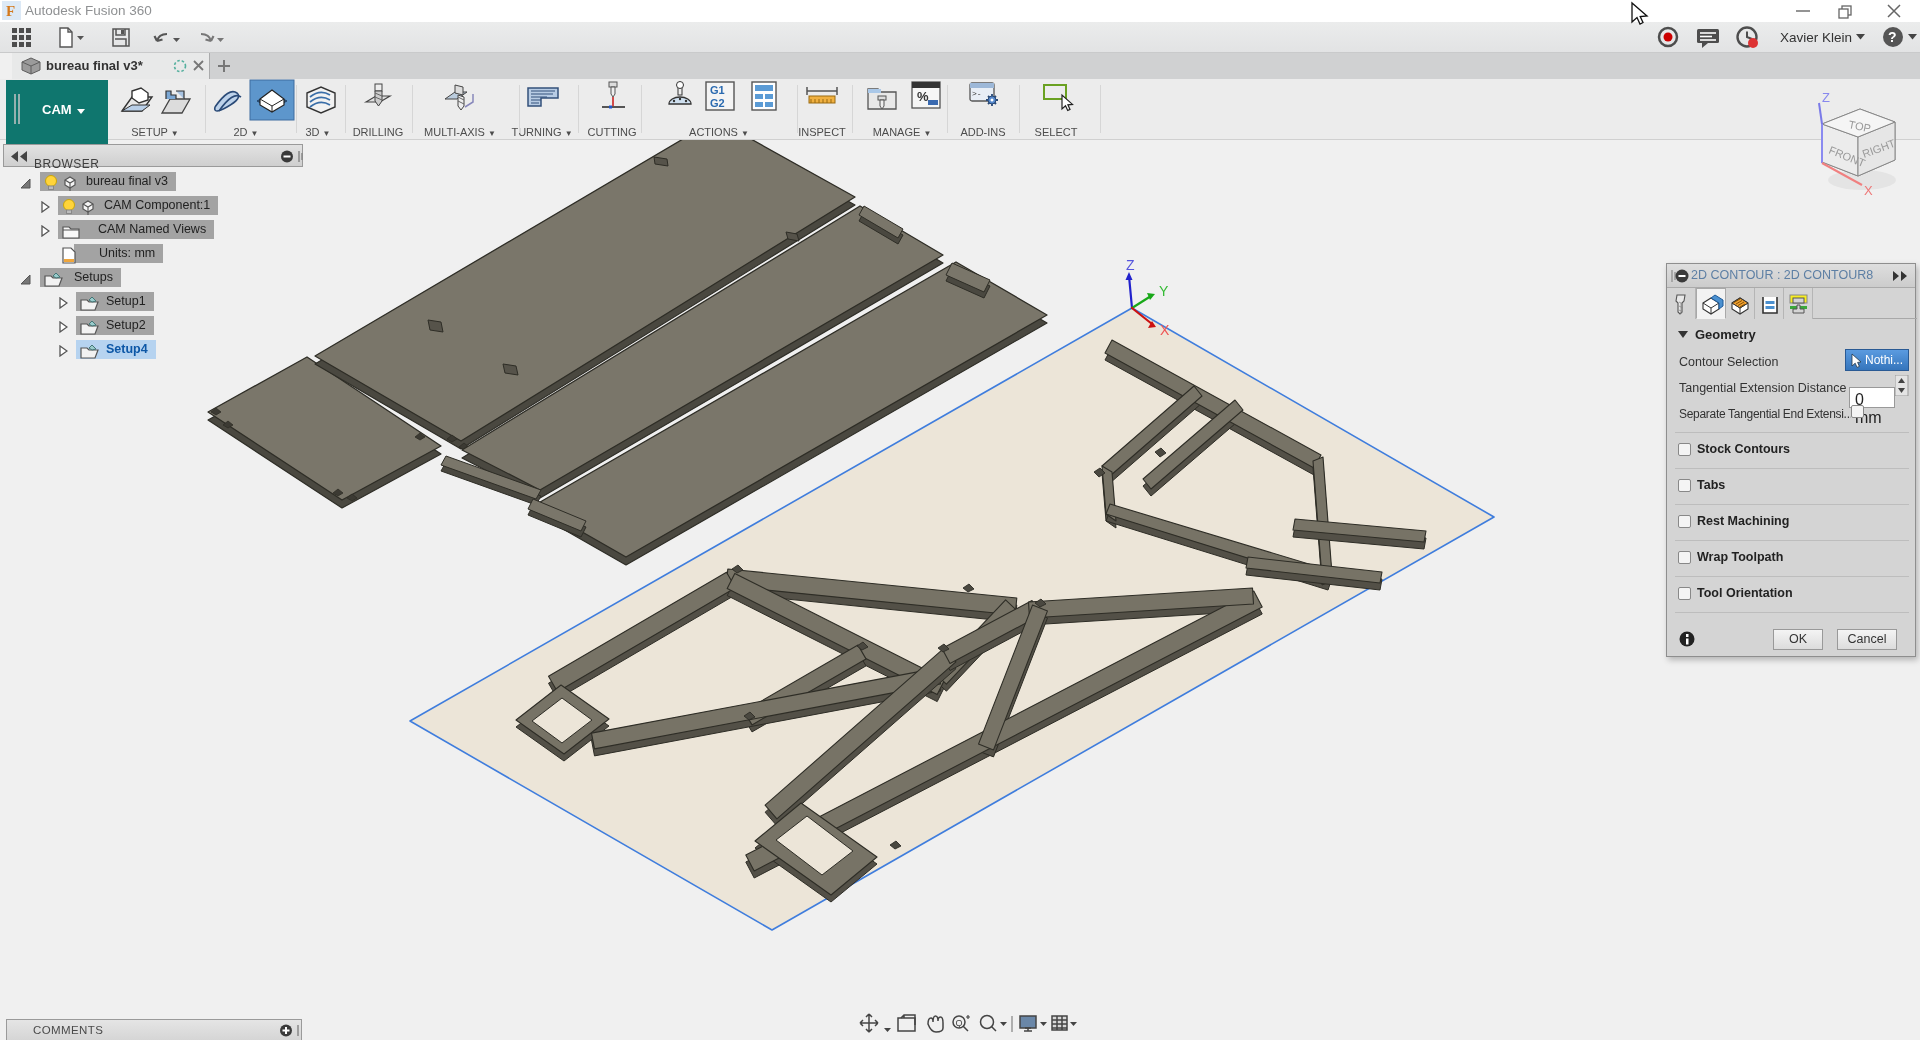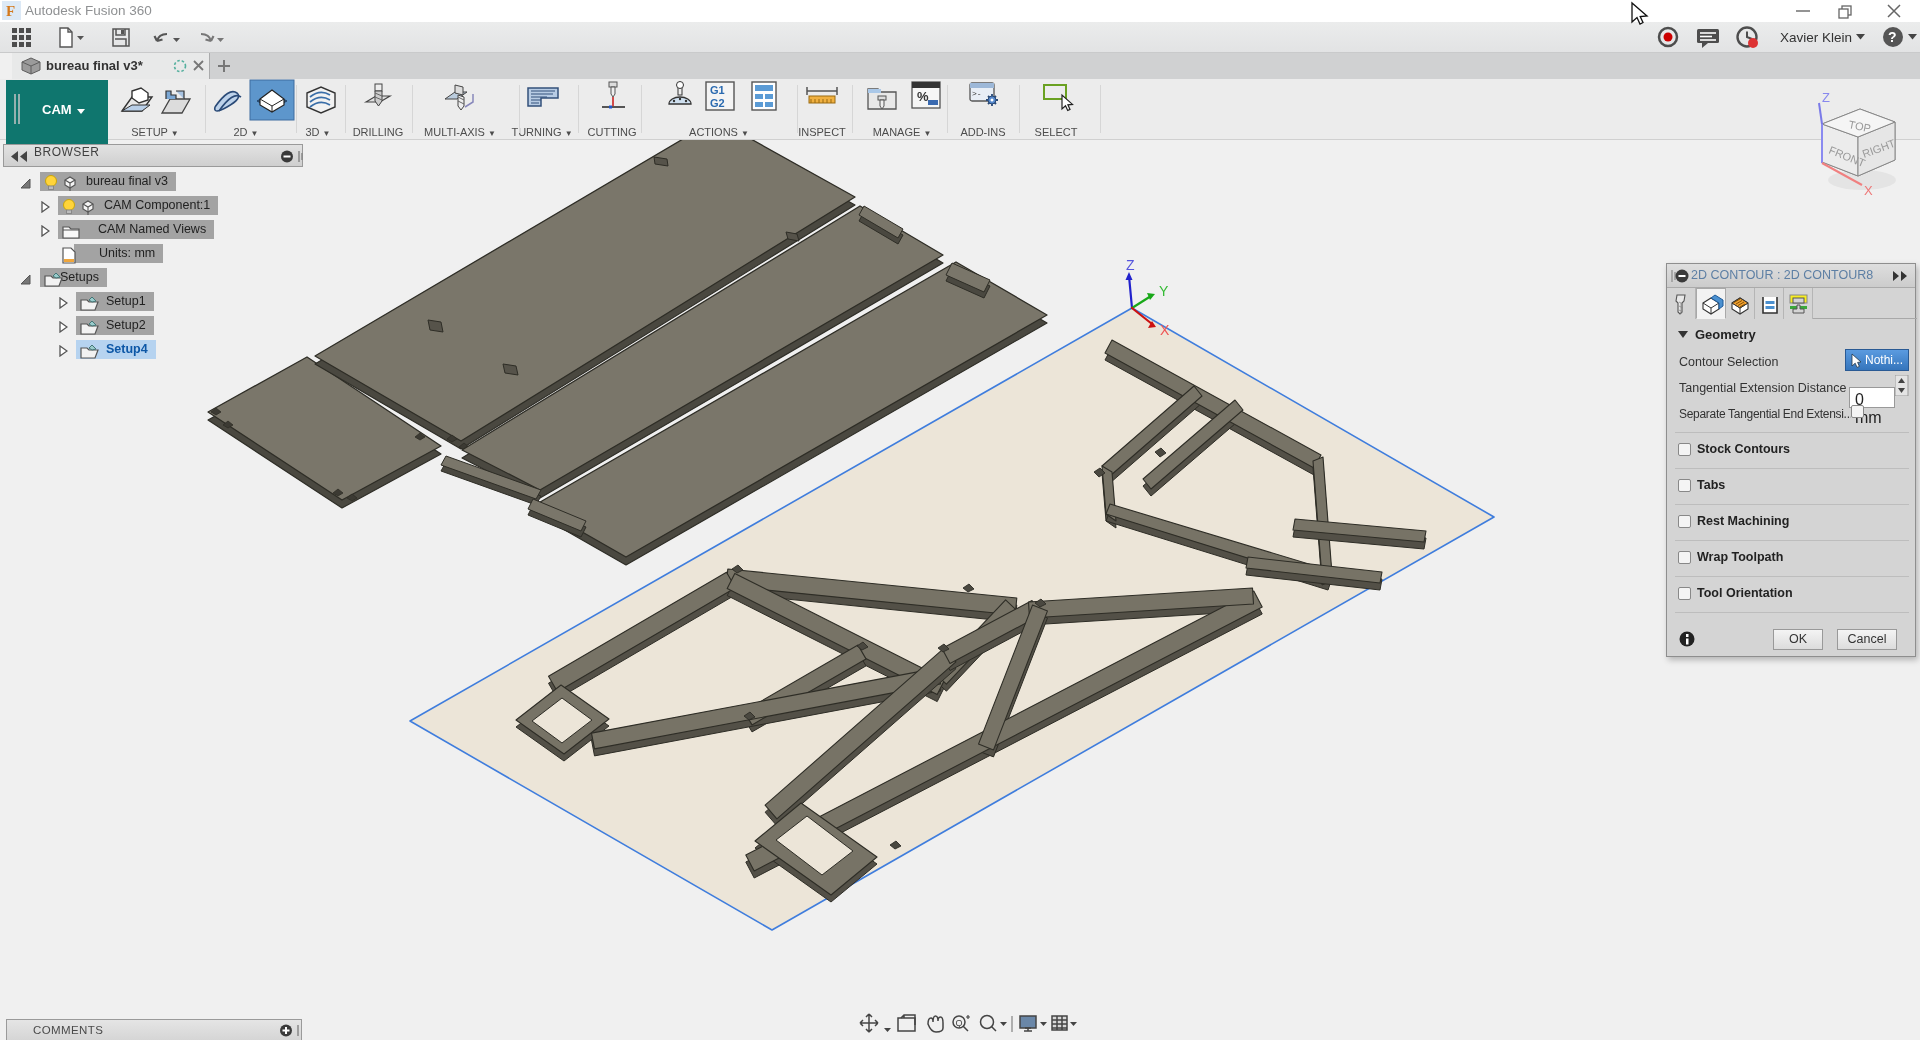--- a/index.html
+++ b/index.html
@@ -13,21 +13,21 @@
 #tabbar .tab{position:absolute;left:0;top:0;width:198px;height:26px;background:#e4e5e5;border-right:1px solid #aaabac}
 #tabbar .tab .t{position:absolute;left:34px;top:5px;font-size:13px;font-weight:bold;color:#333}
 
 #ribbon{position:absolute;top:79px;left:0;width:1920px;height:61px;background:#ececec;border-bottom:1px solid #d0d0d0}
 #ribbon .cambox{position:absolute;left:6px;top:1px;width:102px;height:75px;background:#0f766e;color:#fff;font-size:13px;font-weight:bold}
 #ribbon .cambox span{position:absolute;left:36px;top:22px}
 .rlabel{position:absolute;top:47px;font-size:11px;color:#4c4c4c;white-space:nowrap;transform:translateX(-50%)}
 .rsep{position:absolute;top:6px;width:1px;height:48px;background:#d6d6d6}
 
 #browserhdr{position:absolute;left:3px;top:144px;width:300px;height:23px;background:linear-gradient(#e2e2e2,#cfcfcf);border:1px solid #9a9a9a;}
-#browserhdr .t{position:absolute;left:30px;top:0;font-size:12px;color:#3f3f3f;letter-spacing:.5px}
+#browserhdr .t{position:absolute;left:30px;top:12px;font-size:12px;color:#3f3f3f;letter-spacing:.5px}
 .trow{position:absolute;height:19px;font-size:12.5px;color:#222;white-space:nowrap}
 .chip{background:#a3a3a3;padding:2px 8px 3px 4px}
 .selchip{background:#b6d3f0;padding:2px 8px 3px 4px;color:#0d57a6;font-weight:bold}
 
 #comments{position:absolute;left:6px;top:1019px;width:296px;height:26px;background:linear-gradient(#e5e5e5,#d2d2d2);border:1px solid #9a9a9a}
 #comments .t{position:absolute;left:26px;top:4px;font-size:11.5px;color:#4a4a4a;letter-spacing:.4px}
 
 #dlg{position:absolute;left:1666px;top:263px;width:250px;height:394px;background:#d4d4d4;border:1px solid #8e8e8e;box-shadow:2px 3px 6px rgba(0,0,0,.25)}
 #dlg .hdr{position:absolute;left:0;top:0;width:100%;height:24px;background:linear-gradient(#dedede,#cccccc);border-bottom:1px solid #aaa}
 #dlg .hdr .t{position:absolute;left:24px;top:4px;font-size:12.5px;color:#5d7fa4}
@@ -420,21 +420,21 @@
     <path d="M 1 6 l 16 0" stroke="#555" stroke-width="1"></path>
   </svg>
 <div class="trow" style="left:74px;top:246px"><span class="chip" style="padding-left:25px">Units: mm</span></div>
 <svg class="abs" style="left:62px;top:247px" width="15" height="17">
     <path d="M 1 1 l 8 0 l 4 4 l 0 11 l -12 0 z" fill="#fff" stroke="#555" stroke-width="1.2"></path>
     <rect x="2" y="12" width="10" height="3" fill="#f0a63c"></rect>
   </svg>
 <svg class="abs" style="left:20px;top:274px" width="12" height="11">
     <path d="M 10 1 l 0 9 l -9 0 z" fill="#777" stroke="#555"></path>
   </svg>
-<div class="trow" style="left:40px;top:270px"><span class="chip" style="padding-left:20px">Setups</span></div>
+<div class="trow" style="left:40px;top:270px"><span class="chip" style="padding-left:34px">Setups</span></div>
 <svg class="abs" style="left:44px;top:272px" width="20" height="15">
     <path d="M 1 4 l 6 0 l 2 2 l 9 0 l -3 8 l -14 0 z" fill="#f2f2f2" stroke="#555" stroke-width="1.2"></path>
     <path d="M 9 4 l 3 -3 l 4 4 l -4 1 z" fill="#9cc" stroke="#477"></path>
   </svg>
 <svg class="abs" style="left:58px;top:297px" width="10" height="12">
     <path d="M 2 1 l 7 5 l -7 5 z" fill="#fff" stroke="#555" stroke-width="1.3"></path>
   </svg>
 <div class="trow" style="left:76px;top:294px"><span class="chip" style="padding-left:30px">Setup1</span></div>
 <svg class="abs" style="left:80px;top:296px" width="20" height="15">
     <path d="M 1 4 l 6 0 l 2 2 l 9 0 l -3 8 l -14 0 z" fill="#f2f2f2" stroke="#555" stroke-width="1.2"></path>

